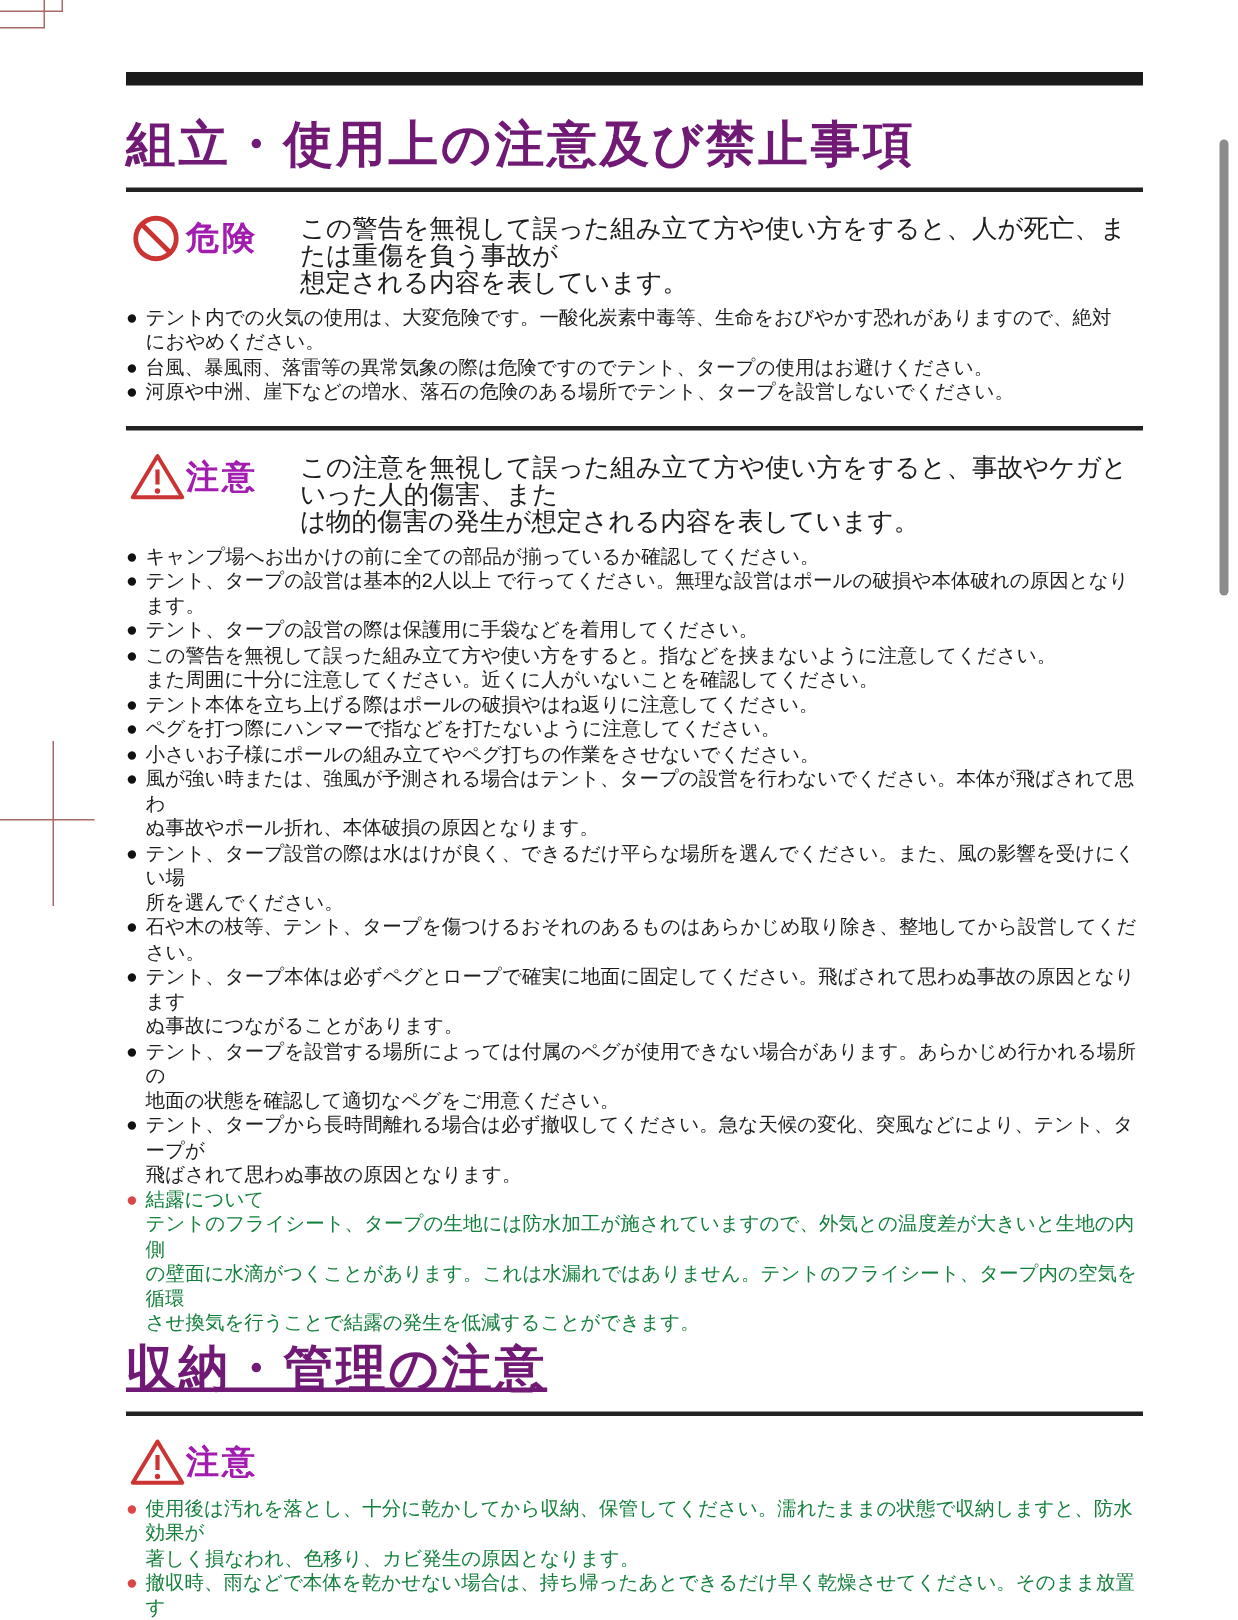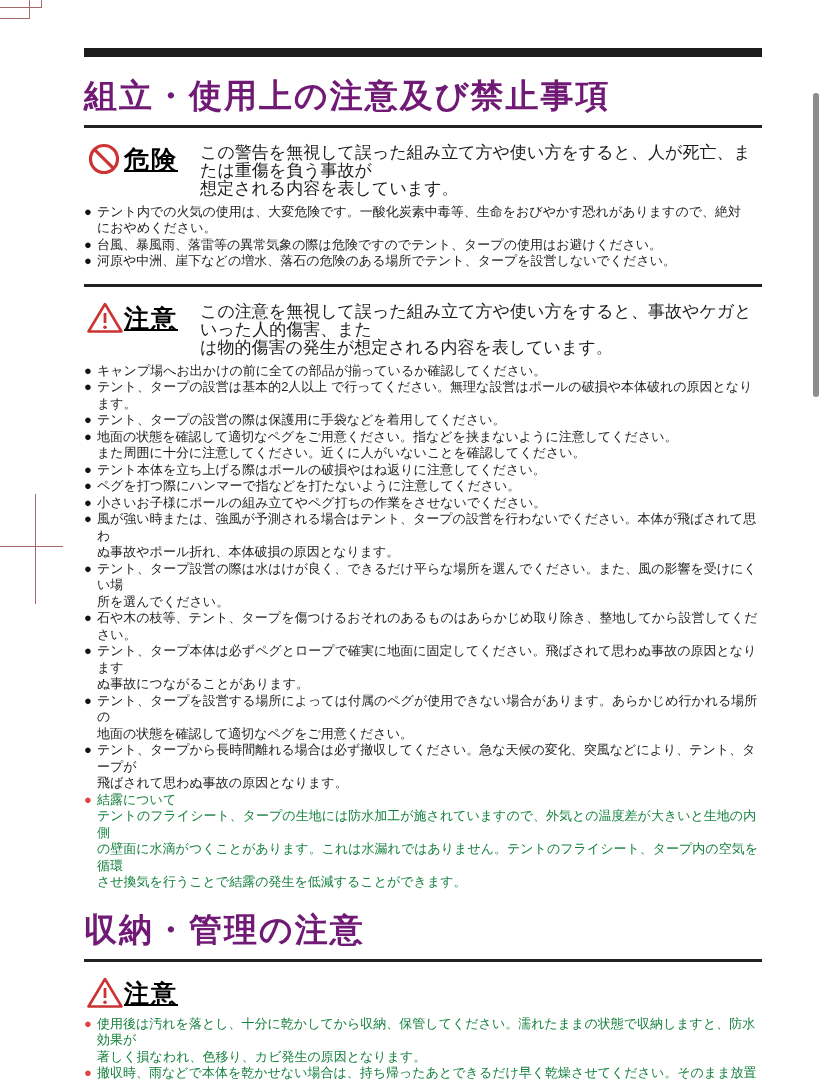--- a/index.html
+++ b/index.html
@@ -12,22 +12,22 @@
   .page{position:absolute;left:84px;top:48px;width:678px;}
   .bar{height:9px;background:#1b1b1b;}
   .page-title{
     text-align:left;font-size:33px;font-weight:600;letter-spacing:2px;
     color:#701a75;margin:20px 0 10px 0;line-height:1.15;
   }
   .rule{height:3px;background:#222;}
   .warn-header{display:flex;align-items:flex-start;margin:14px 0 6px 0;}
   .warn-header .icon{flex:0 0 38px;height:34px;margin-left:2px;}
   .warn-header .label{
-    flex:0 0 76px;font-size:25px;font-weight:600;color:#000000;
-    letter-spacing:2px;line-height:34px;text-decoration:underline;
+    flex:0 0 76px;font-size:22px;font-weight:600;color:#a21caf;
+    letter-spacing:2px;line-height:34px;
   }
   .warn-header .desc{
     flex:1;font-size:17px;line-height:18px;padding-top:2px;
     white-space:pre-line;color:#1d1d1d;
   }
   ul.items{list-style:none;margin:6px 0 0 0;padding:0;font-size:13px;line-height:16.5px;}
   ul.items li{display:flex;margin:0;}
   ul.items .bullet{flex:0 0 13px;color:#111;}
   ul.items .txt{flex:1;white-space:pre-line;}
   ul.items li.red .bullet{color:#dd4444;}
@@ -115,21 +115,21 @@
     <li>
         <span class="bullet">●</span>
         <span class="txt">テント、タープの設営は基本的2人以上 で行ってください。無理な設営はポールの破損や本体破れの原因となります。</span>
       </li>
     <li>
         <span class="bullet">●</span>
         <span class="txt">テント、タープの設営の際は保護用に手袋などを着用してください。</span>
       </li>
     <li>
         <span class="bullet">●</span>
-        <span class="txt">地面の状態を確認して適切なペグをご用意ください。指などを挟まないように注意してください。
+        <span class="txt">この警告を無視して誤った組み立て方や使い方をすると。指などを挟まないように注意してください。
 また周囲に十分に注意してください。近くに人がいないことを確認してください。</span>
       </li>
     <li>
         <span class="bullet">●</span>
         <span class="txt">テント本体を立ち上げる際はポールの破損やはね返りに注意してください。</span>
       </li>
     <li>
         <span class="bullet">●</span>
         <span class="txt">ペグを打つ際にハンマーで指などを打たないように注意してください。</span>
       </li>
@@ -168,21 +168,21 @@
       </li>
     <li class="red">
         <span class="bullet">●</span>
         <span class="txt">結露について
 テントのフライシート、タープの生地には防水加工が施されていますので、外気との温度差が大きいと生地の内側
 の壁面に水滴がつくことがあります。これは水漏れではありません。テントのフライシート、タープ内の空気を循環
 させ換気を行うことで結露の発生を低減することができます。</span>
       </li>
   </ul>
 
-  <div class="page-title" style="margin-top:20px;">収納・管理の注意</div>
+  <div class="page-title" style="margin-top:2px;text-decoration:underline;">収納・管理の注意</div>
   <div class="rule"></div>
 
   <div class="warn-header">
     <span class="icon">
       <svg width="38" height="34" viewBox="0 0 38 34">
         <path d="M19 3 L35.5 30.5 L2.5 30.5 Z" fill="none" stroke="#cc3333" stroke-width="2.6" stroke-linejoin="round"></path>
         <line x1="19" y1="12" x2="19" y2="22" stroke="#cc3333" stroke-width="2.8"></line>
         <circle cx="19" cy="26.3" r="1.8" fill="#cc3333"></circle>
       </svg>
     </span>

